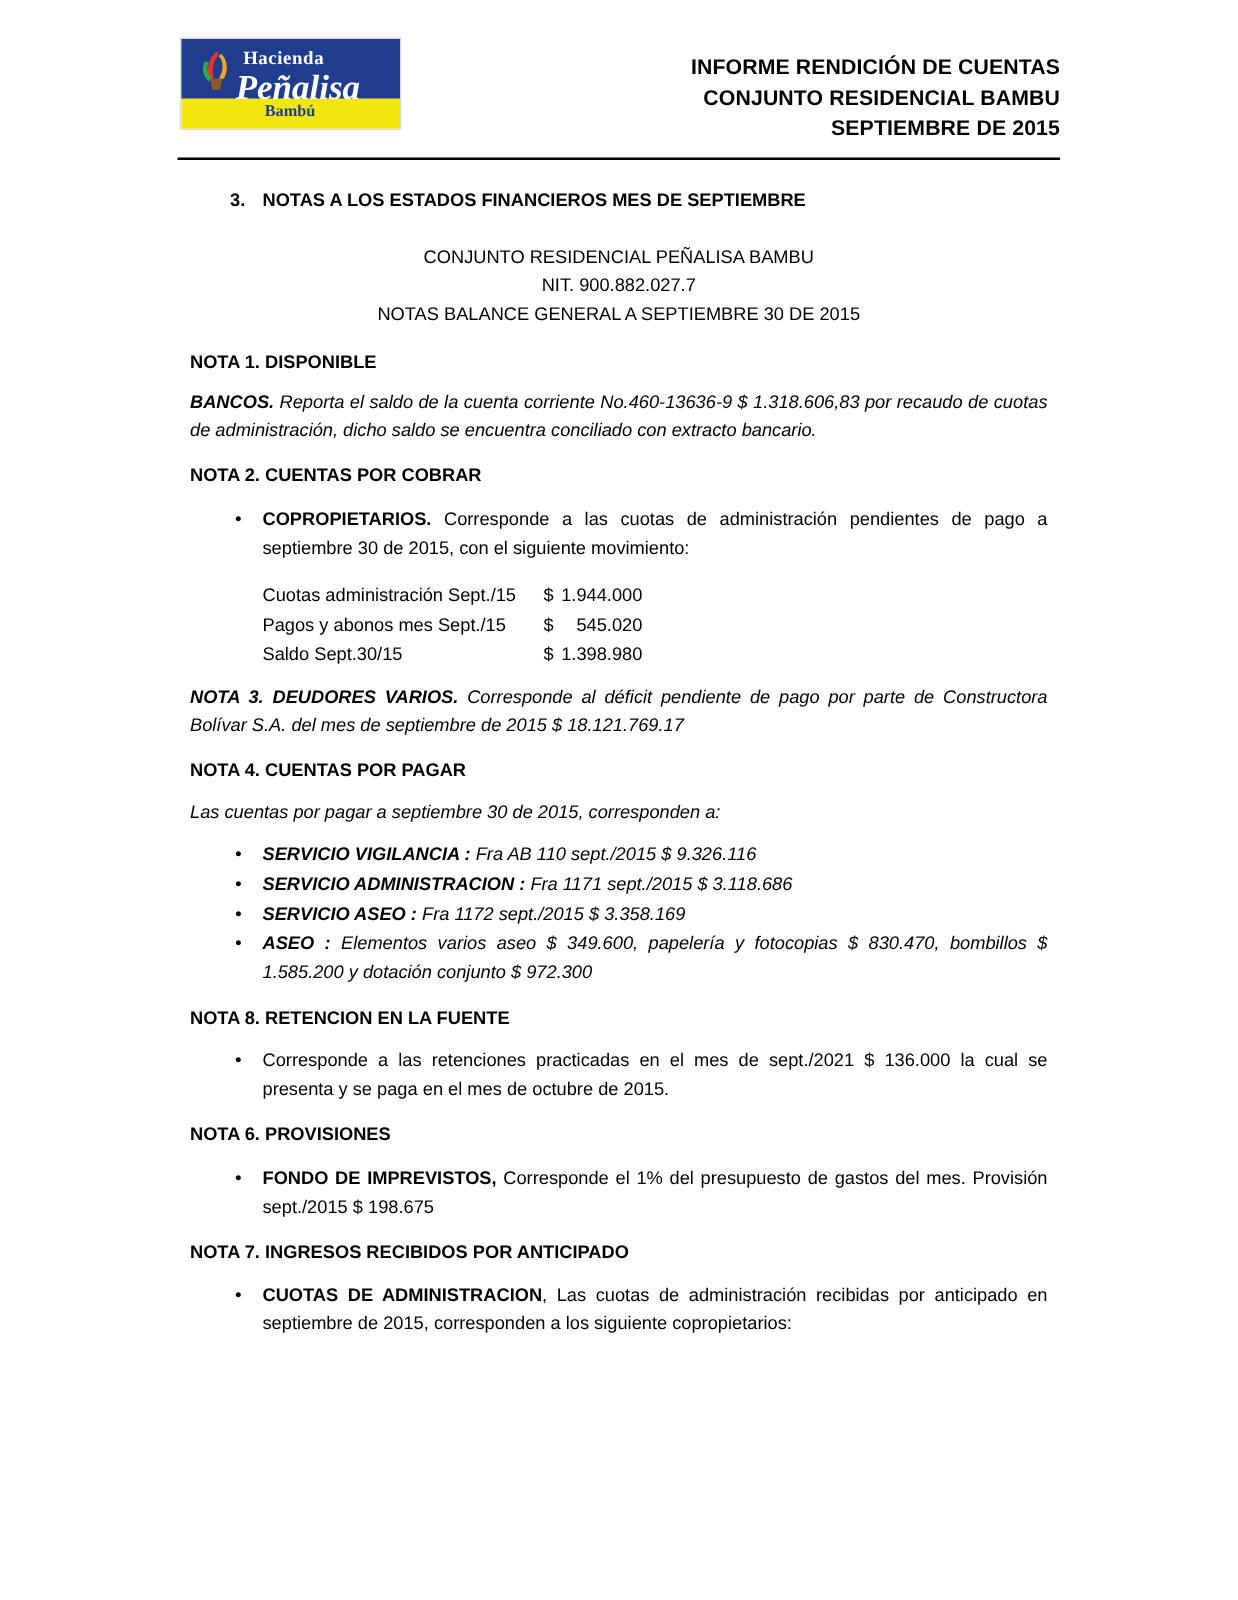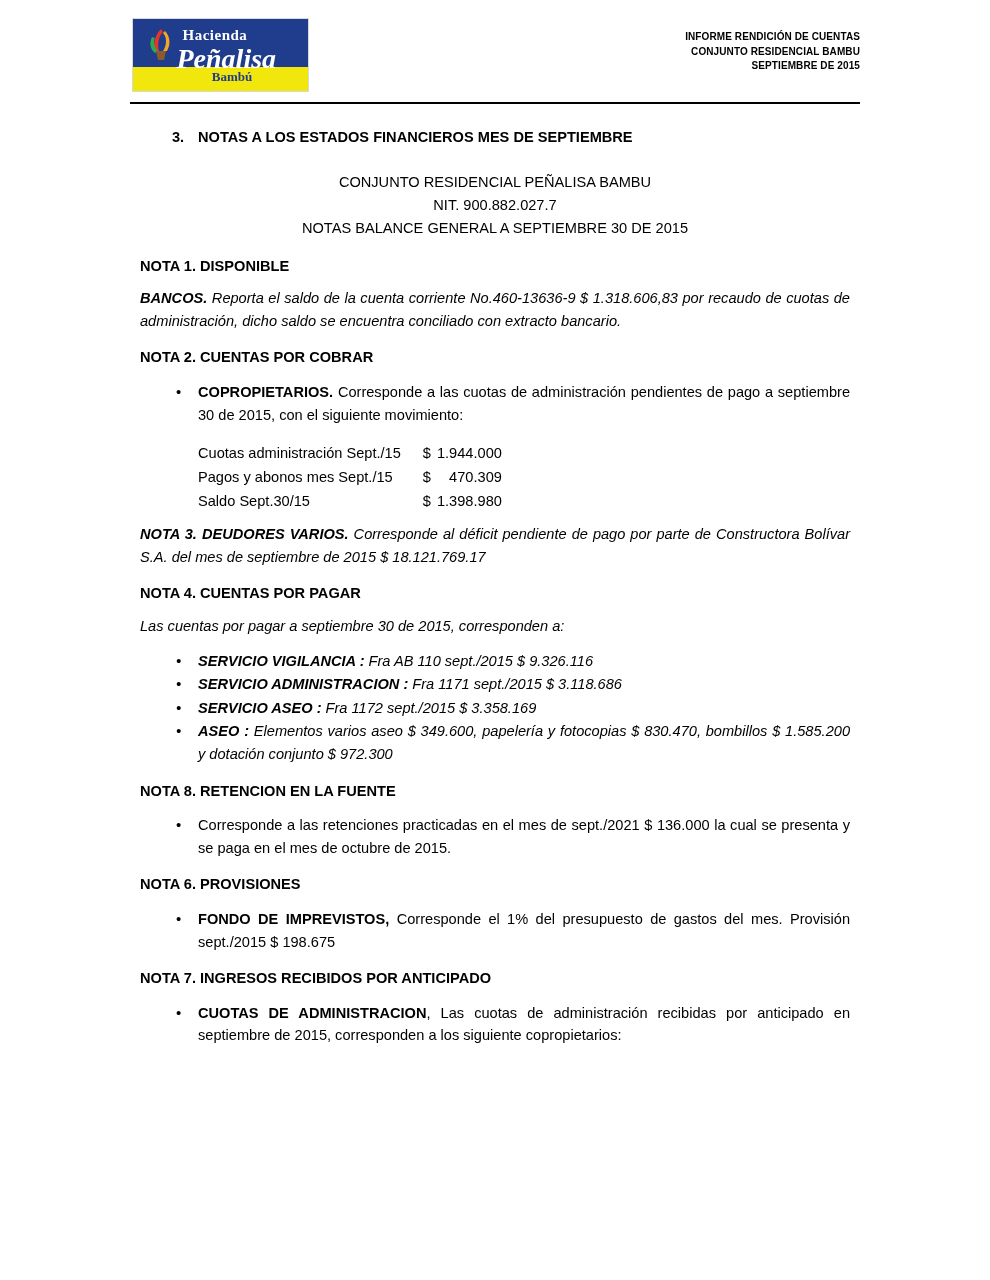--- a/index.html
+++ b/index.html
@@ -12,21 +12,21 @@
     height: 1280px;
     font-family: "Liberation Sans", sans-serif;
     color: #000000;
     position: relative;
     overflow: hidden;
   }
   .page {
     position: relative;
     width: 990px;
     height: 1280px;
-    padding: 0;
+    padding: 12px;
     box-sizing: border-box;
   }
 
   
   .header {
     display: flex;
     align-items: flex-start;
     padding: 18px 130px 0 130px;
     box-sizing: border-box;
   }
@@ -74,33 +74,33 @@
     position: absolute;
     left: 44px; top: 24px;
     color: #ffffff;
     font-family: "Liberation Serif", serif;
     font-size: 28px;
     font-style: italic;
     font-weight: bold;
   }
   .logo .brand-bottom {
     position: absolute;
-    left: 12px; top: 50px;
+    left: 0; top: 50px;
     width: 100%;
     text-align: center;
     color: #1f3d8c;
     font-family: "Liberation Serif", serif;
     font-size: 13px;
     font-weight: bold;
   }
   .header-titles {
     flex: 1;
     text-align: right;
     padding-top: 12px;
-    font-size: 10px;
+    font-size: 17px;
     font-weight: bold;
     line-height: 1.45;
     letter-spacing: .1px;
   }
   .rule {
     margin: 10px 130px 0 130px;
     border-bottom: 2.5px solid #000000;
   }
 
   
@@ -225,21 +225,21 @@
     <table class="amount-table">
       <tbody>
           <tr>
         <td class="label">Cuotas administración Sept./15</td>
         <td class="cur">$</td>
         <td class="val">1.944.000</td>
       </tr>
       <tr>
         <td class="label">Pagos y abonos mes Sept./15</td>
         <td class="cur">$</td>
-        <td class="val">470.309</td>
+        <td class="val">545.020</td>
       </tr>
       <tr>
         <td class="label">Saldo Sept.30/15</td>
         <td class="cur">$</td>
         <td class="val">1.398.980</td>
       </tr>
     </tbody>
       </table>
 
     <p class="para">

